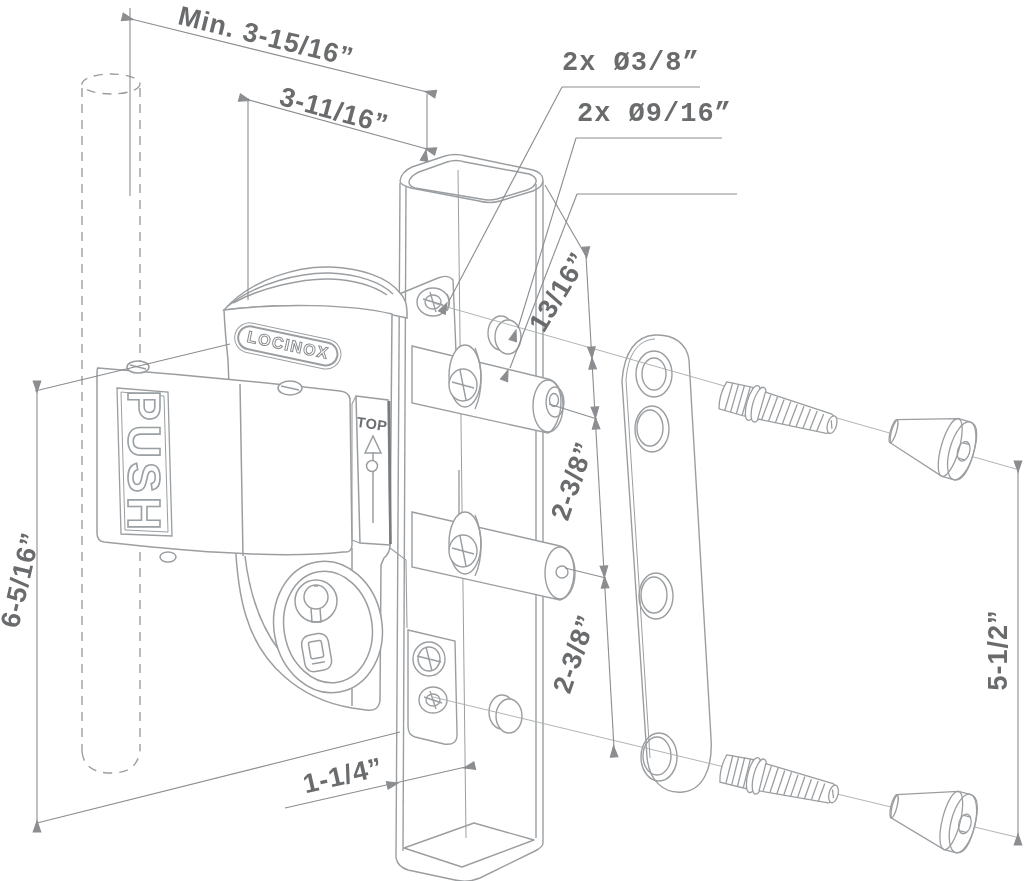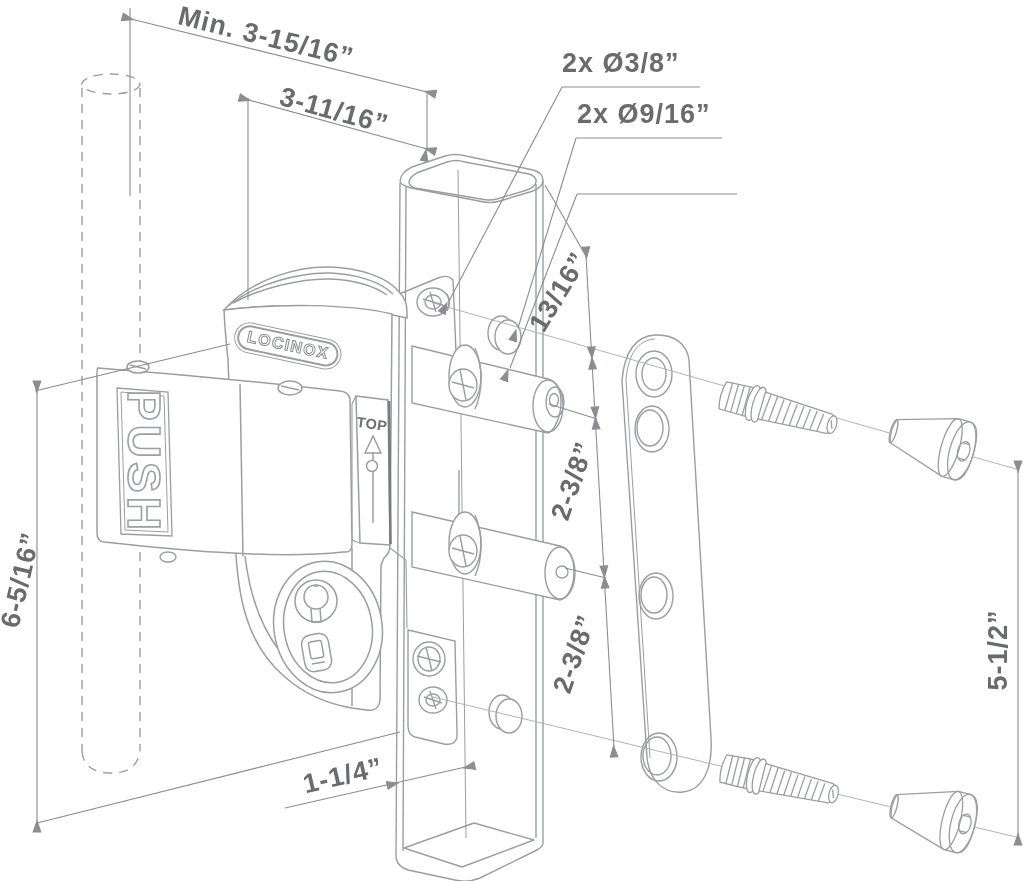--- a/index.html
+++ b/index.html
@@ -298,23 +298,23 @@
       <use href="#ah" transform="translate(1018,472) rotate(-90)"></use>
       <use href="#ah" transform="translate(1018,834) rotate(90)"></use>
     </g>
   </g>
 </svg>
 
 <div class="lbl dim ctr" style="left:266px;top:37px;transform:translate(-50%,-50%) rotate(13.8deg);">Min. 3-15/16”</div>
 
 <div class="lbl dim ctr" style="left:334px;top:111px;transform:translate(-50%,-50%) rotate(15.3deg);">3-11/16”</div>
 
-<div class="lbl callout" style="left:562px;top:48px;">2x Ø3/8”</div>
-
-<div class="lbl callout" style="left:577px;top:99px;">2x Ø9/16”</div>
+<div class="lbl callout" style="left:562px;top:48px;font-family:Liberation Mono, monospace;">2x Ø3/8”</div>
+
+<div class="lbl callout" style="left:577px;top:99px;font-family:Liberation Mono, monospace;">2x Ø9/16”</div>
 
 
 <div class="lbl dim ctr" style="left:559px;top:292px;transform:translate(-50%,-50%) rotate(-59deg);">13/16”</div>
 
 <div class="lbl dim ctr" style="left:573px;top:481px;transform:translate(-50%,-50%) rotate(-71deg);">2-3/8”</div>
 
 <div class="lbl dim ctr" style="left:575px;top:654px;transform:translate(-50%,-50%) rotate(-71deg);">2-3/8”</div>
 
 <div class="lbl dim ctr" style="left:21px;top:580px;transform:translate(-50%,-50%) rotate(-77deg);">6-5/16”</div>
 

